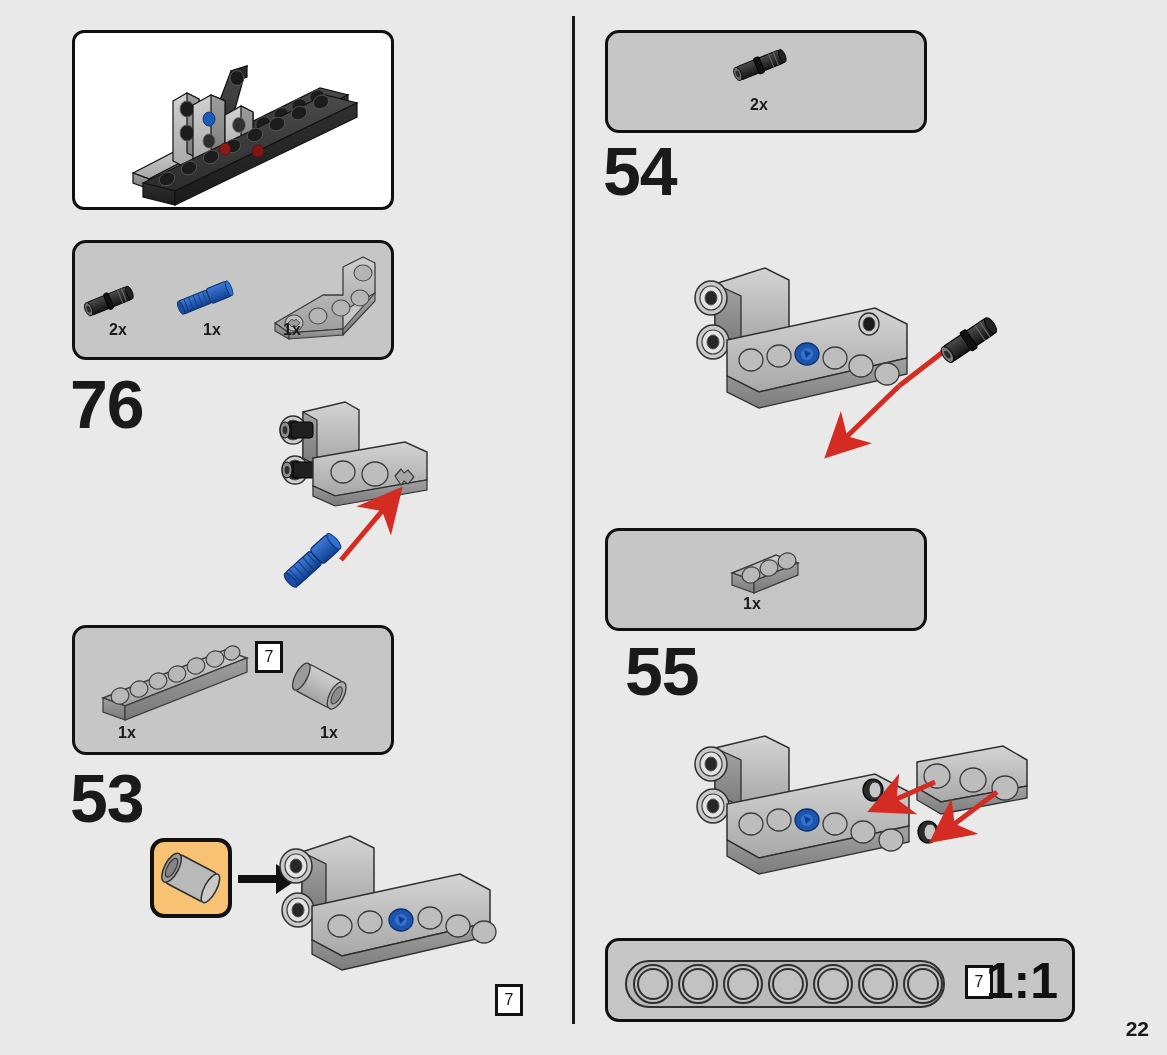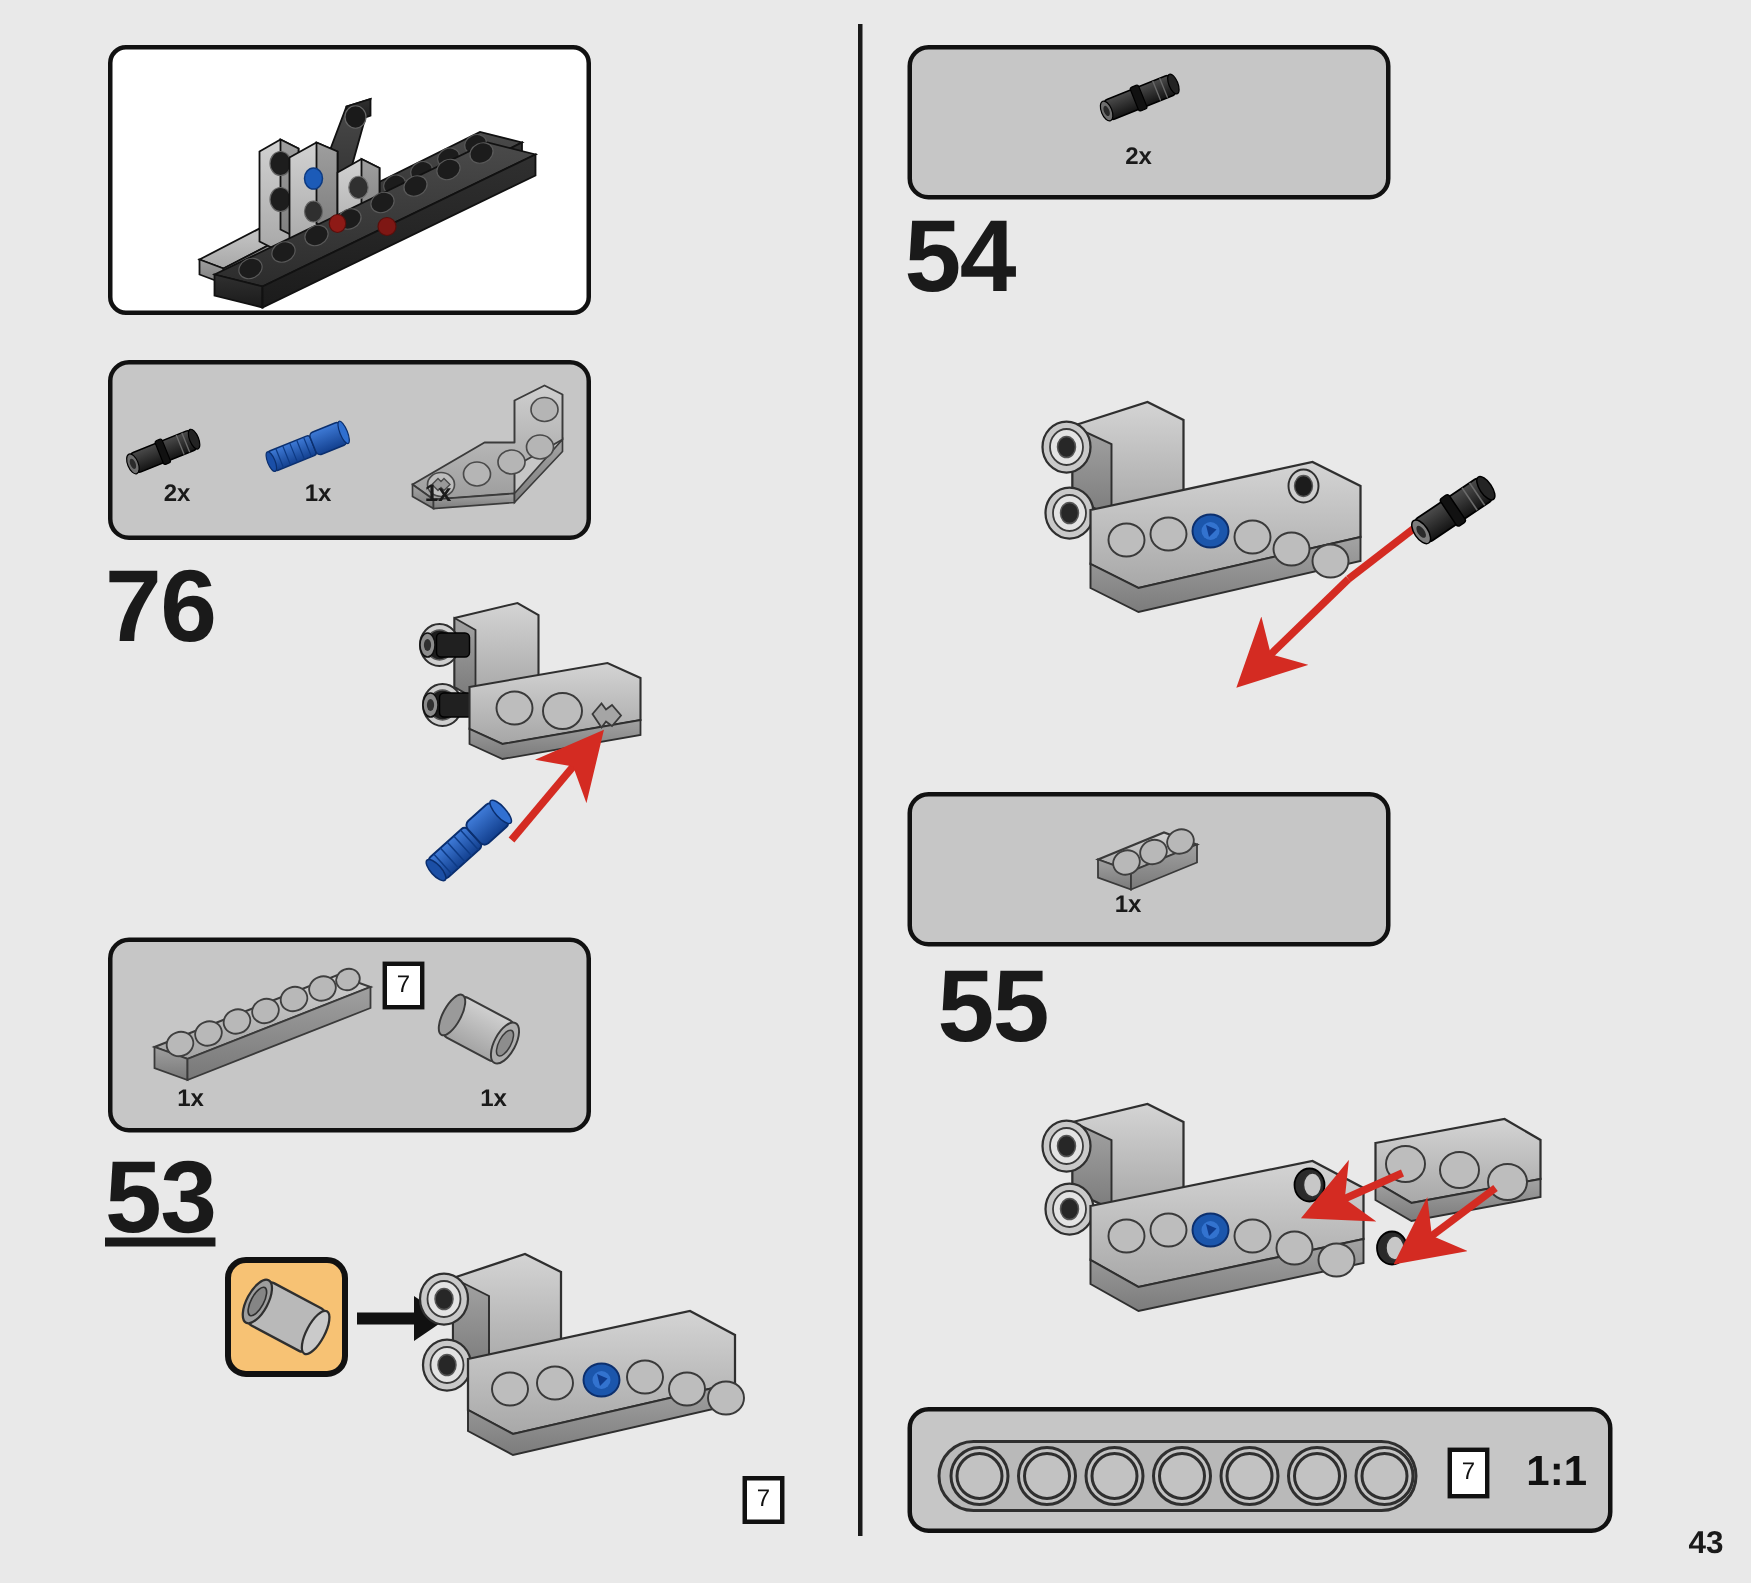--- a/index.html
+++ b/index.html
@@ -114,21 +114,21 @@
     border: 3px solid #111111;
     border-radius: 14px;
     box-sizing: border-box;
   }
   .scale-label {
     position: absolute;
     right: 14px;
     top: 20px;
     font-family: "Liberation Sans", sans-serif;
     font-weight: bold;
-    font-size: 28px;
+    font-size: 50px;
     line-height: 40px;
     color: #111111;
   }
 
   
   .page-num {
     position: absolute;
     right: 18px;
     bottom: 14px;
     font-family: "Liberation Sans", sans-serif;
@@ -404,21 +404,21 @@
         <ellipse cx="20" cy="0" rx="7" ry="15" fill="#aeaeae" stroke="#3a3a3a" stroke-width="1.3"></ellipse>
         <ellipse cx="20" cy="0" rx="4" ry="9.5" fill="#8d8d8d" stroke="#3a3a3a" stroke-width="1"></ellipse>
         <ellipse cx="-20" cy="0" rx="6" ry="15" fill="#9a9a9a" stroke="#3a3a3a" stroke-width="1.3"></ellipse>
       </g>
     </svg>
     <div class="len-badge" style="left:180px; top:13px; width:28px; height:32px;">7</div>
     <span class="qty" style="left:30px; top:96px; width:44px;">1x</span>
     <span class="qty" style="left:232px; top:96px; width:44px;">1x</span>
   </div>
 
-  <div class="step-num" style="left:70px; top:772px;text-decoration:underline;">53</div>
+  <div class="step-num" style="left:70px; top:772px;">53</div>
 
   <div class="highlight-box" style="left:150px; top:838px; width:82px; height:80px;">
     <svg width="74" height="72" viewBox="0 0 74 72">
       <g transform="translate(37,36) rotate(28)">
         <rect x="-22" y="-16" width="44" height="32" rx="4" fill="#b9b9b9" stroke="#2f2f2f" stroke-width="1.6"></rect>
         <ellipse cx="-22" cy="0" rx="7" ry="16" fill="#9e9e9e" stroke="#2f2f2f" stroke-width="1.5"></ellipse>
         <ellipse cx="-22" cy="0" rx="4.2" ry="10.5" fill="#858585" stroke="#2f2f2f" stroke-width="1.1"></ellipse>
         <ellipse cx="22" cy="0" rx="6" ry="16" fill="#cacaca" stroke="#2f2f2f" stroke-width="1.5"></ellipse>
       </g>
     </svg>
@@ -693,15 +693,15 @@
         <circle cx="256" cy="31" r="19"></circle>
           <circle cx="256" cy="31" r="15"></circle>
         <circle cx="301" cy="31" r="19"></circle>
           <circle cx="301" cy="31" r="15"></circle>
       </g>
     </svg>
     <div class="len-badge" style="left:357px; top:24px; width:28px; height:34px;">7</div>
     <div class="scale-label">1:1</div>
   </div>
 
-  <div class="page-num">43</div>
+  <div class="page-num">22</div>
 
 </div>
 
 </body></html>

